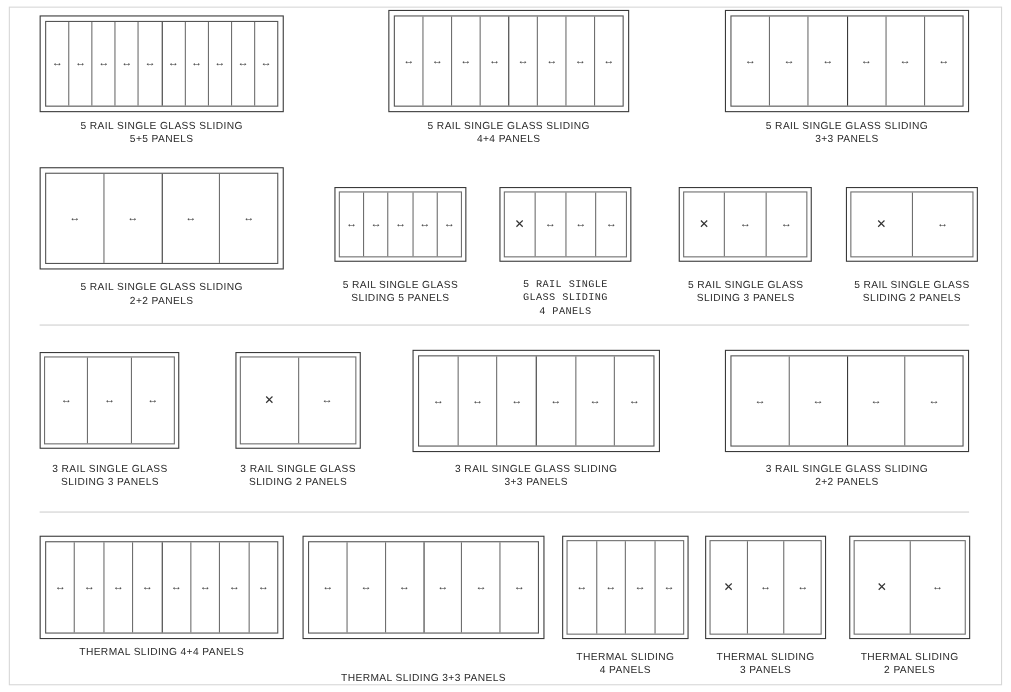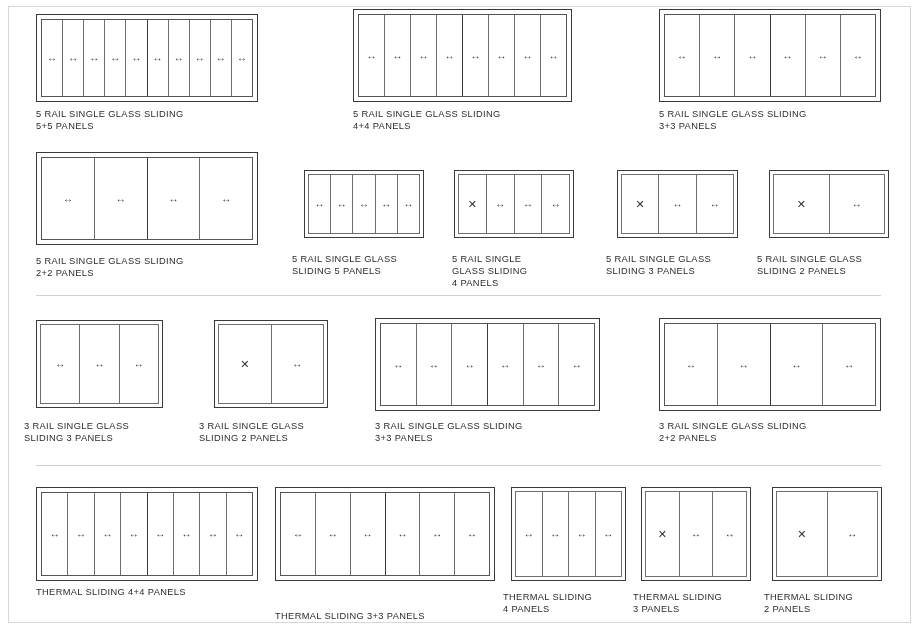--- a/index.html
+++ b/index.html
@@ -78,20 +78,21 @@
   .sym {
     font-size: 10px;
     line-height: 1;
     color: #333;
     user-select: none;
   }
   .sym.fixed { font-size: 11px; }
 
   .caption {
     position: absolute;
+    text-align: center;
     font-size: 9.3px;
     letter-spacing: 0.35px;
     line-height: 12px;
     color: #2b2b2b;
     text-transform: uppercase;
     white-space: pre-line;
   }
 </style>
 </head>
 <body>
@@ -261,21 +262,21 @@
             </div>
             <div class="panel">
               <span class="sym">↔</span>
             </div>
             <div class="panel">
               <span class="sym">↔</span>
             </div>
           </div>
         </div>
       </div>
-      <div class="caption" style="left: 452px; top: 253px; width: 124px;">5 RAIL SINGLE
+      <div class="caption" style="left: 452px; top: 253px; width: 124px; font-family: Liberation Mono, monospace;">5 RAIL SINGLE
 GLASS SLIDING
 4 PANELS</div>
       <div class="door" style="position: absolute; left: 617px; top: 170px; width: 121px; height: 68px;">
         <div class="inner">
           <div class="group">
             <div class="panel">
               <span class="sym fixed">✕</span>
             </div>
             <div class="panel">
               <span class="sym">↔</span>

